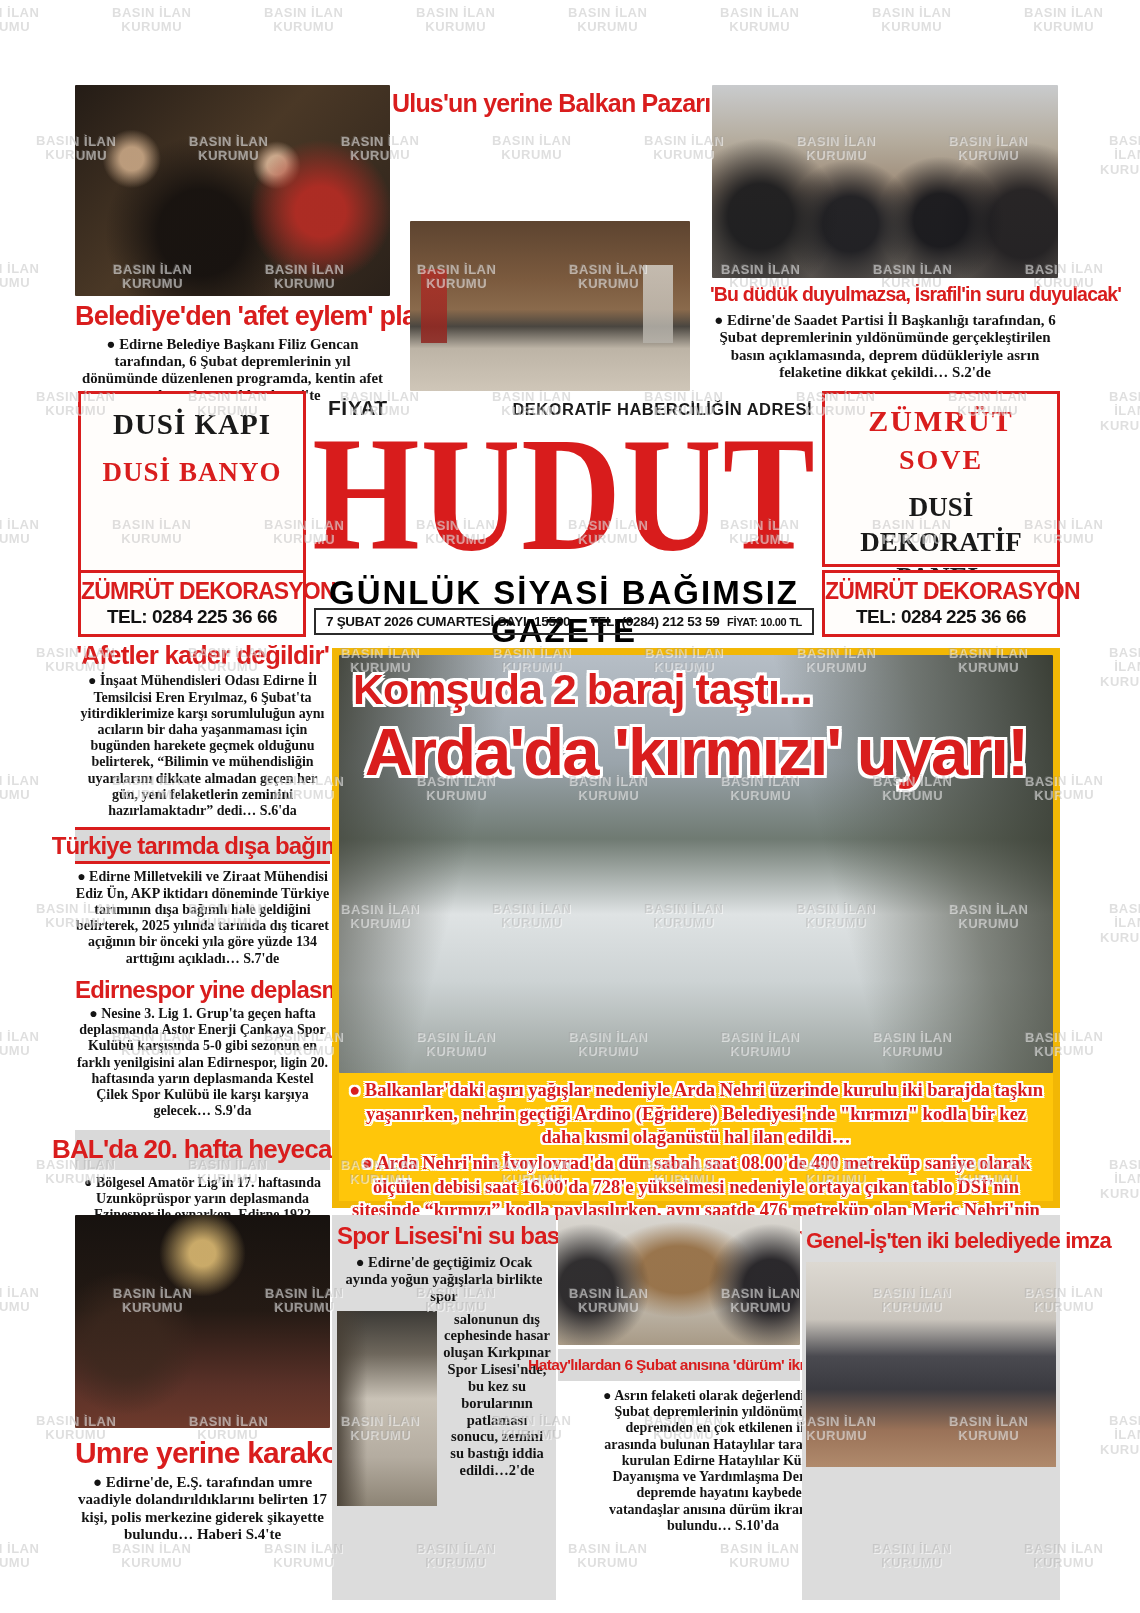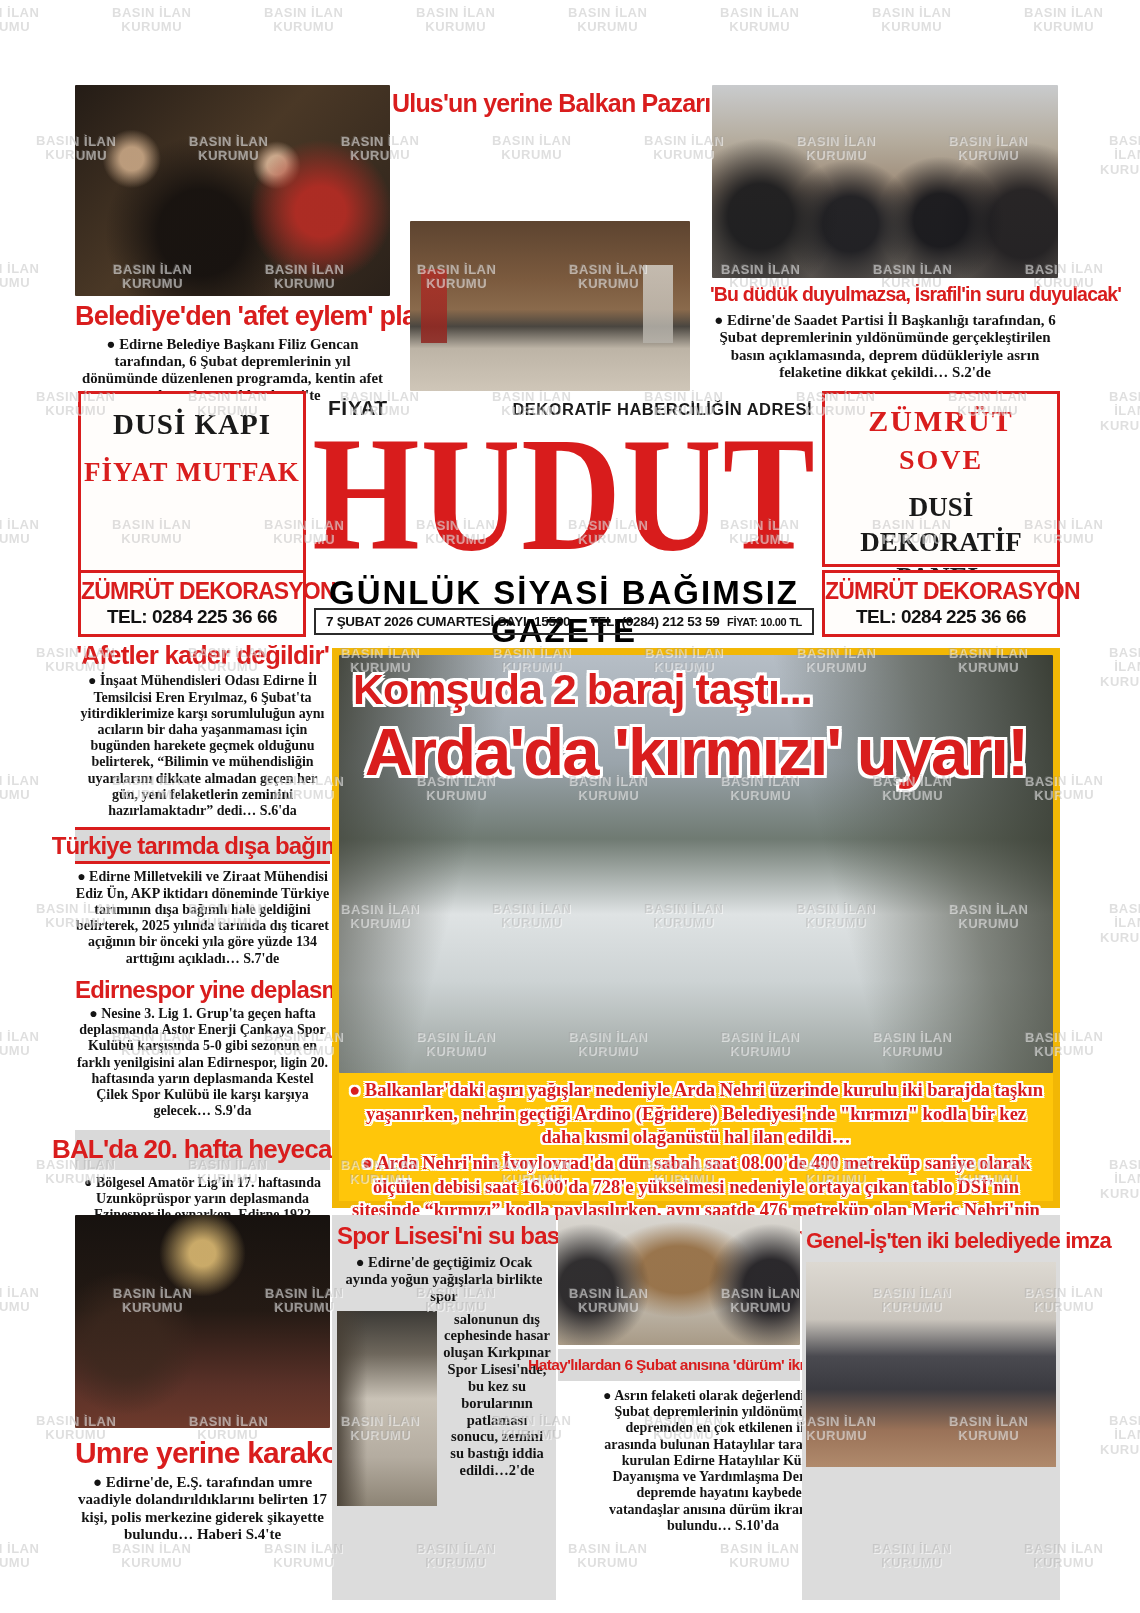--- a/index.html
+++ b/index.html
@@ -130,21 +130,21 @@
 
   <div class="abs hl" style="left:392px; top:90px; width:316px; font-size:25px;">Ulus'un yerine Balkan Pazarı!</div>
   <div class="photo ph-meeting" style="left:410px; top:221px; width:280px; height:170px;"></div>
 
   <div class="photo ph-street" style="left:712px; top:85px; width:346px; height:193px;"></div>
   <div class="abs hl" style="left:710px; top:284px; width:350px; font-size:19.5px;">'Bu düdük duyulmazsa, İsrafil'in suru duyulacak'</div>
   <div class="abs body-txt" style="left:710px; top:312px; width:350px; font-size:15px;">● Edirne'de Saadet Partisi İl Başkanlığı tarafından, 6 Şubat depremlerinin yıldönümünde gerçekleştirilen basın açıklamasında, deprem düdükleriyle asrın felaketine dikkat çekildi… S.2'de</div>
 
   <div class="abs ad-box" style="left:78px; top:391px; width:228px; height:184px; padding-top:14px;">
     <div class="ad-serif" style="font-size:29px; color:#1a1a1a; letter-spacing:1px;">DUSİ KAPI</div>
-    <div class="ad-serif" style="font-size:27px; color:#d91d1d; margin-top:16px; letter-spacing:1px;">FİYAT MUTFAK</div>
+    <div class="ad-serif" style="font-size:27px; color:#d91d1d; margin-top:16px; letter-spacing:1px;">DUSİ BANYO</div>
   </div>
   <div class="abs ad-box" style="left:78px; top:570px; width:228px; height:67px; padding-top:6px;">
     <div class="hl" style="font-size:23px;">ZÜMRÜT DEKORASYON</div>
     <div style="font-weight:bold; font-size:19px; color:#111; margin-top:3px; letter-spacing:-0.5px;">TEL: 0284 225 36 66</div>
   </div>
 
   <div class="abs" style="left:310px; top:392px; width:508px; height:245px;">
     <div style="display:flex; justify-content:space-between; align-items:baseline; padding:4px 6px 0 18px;">
       <span style="font-weight:bold; font-size:21px; color:#1a1a1a; letter-spacing:0.5px;">FİYAT</span>
       <span style="font-weight:bold; font-size:16.5px; color:#1a1a1a; letter-spacing:0.5px;">DEKORATİF HABERCİLİĞİN ADRESİ</span>

